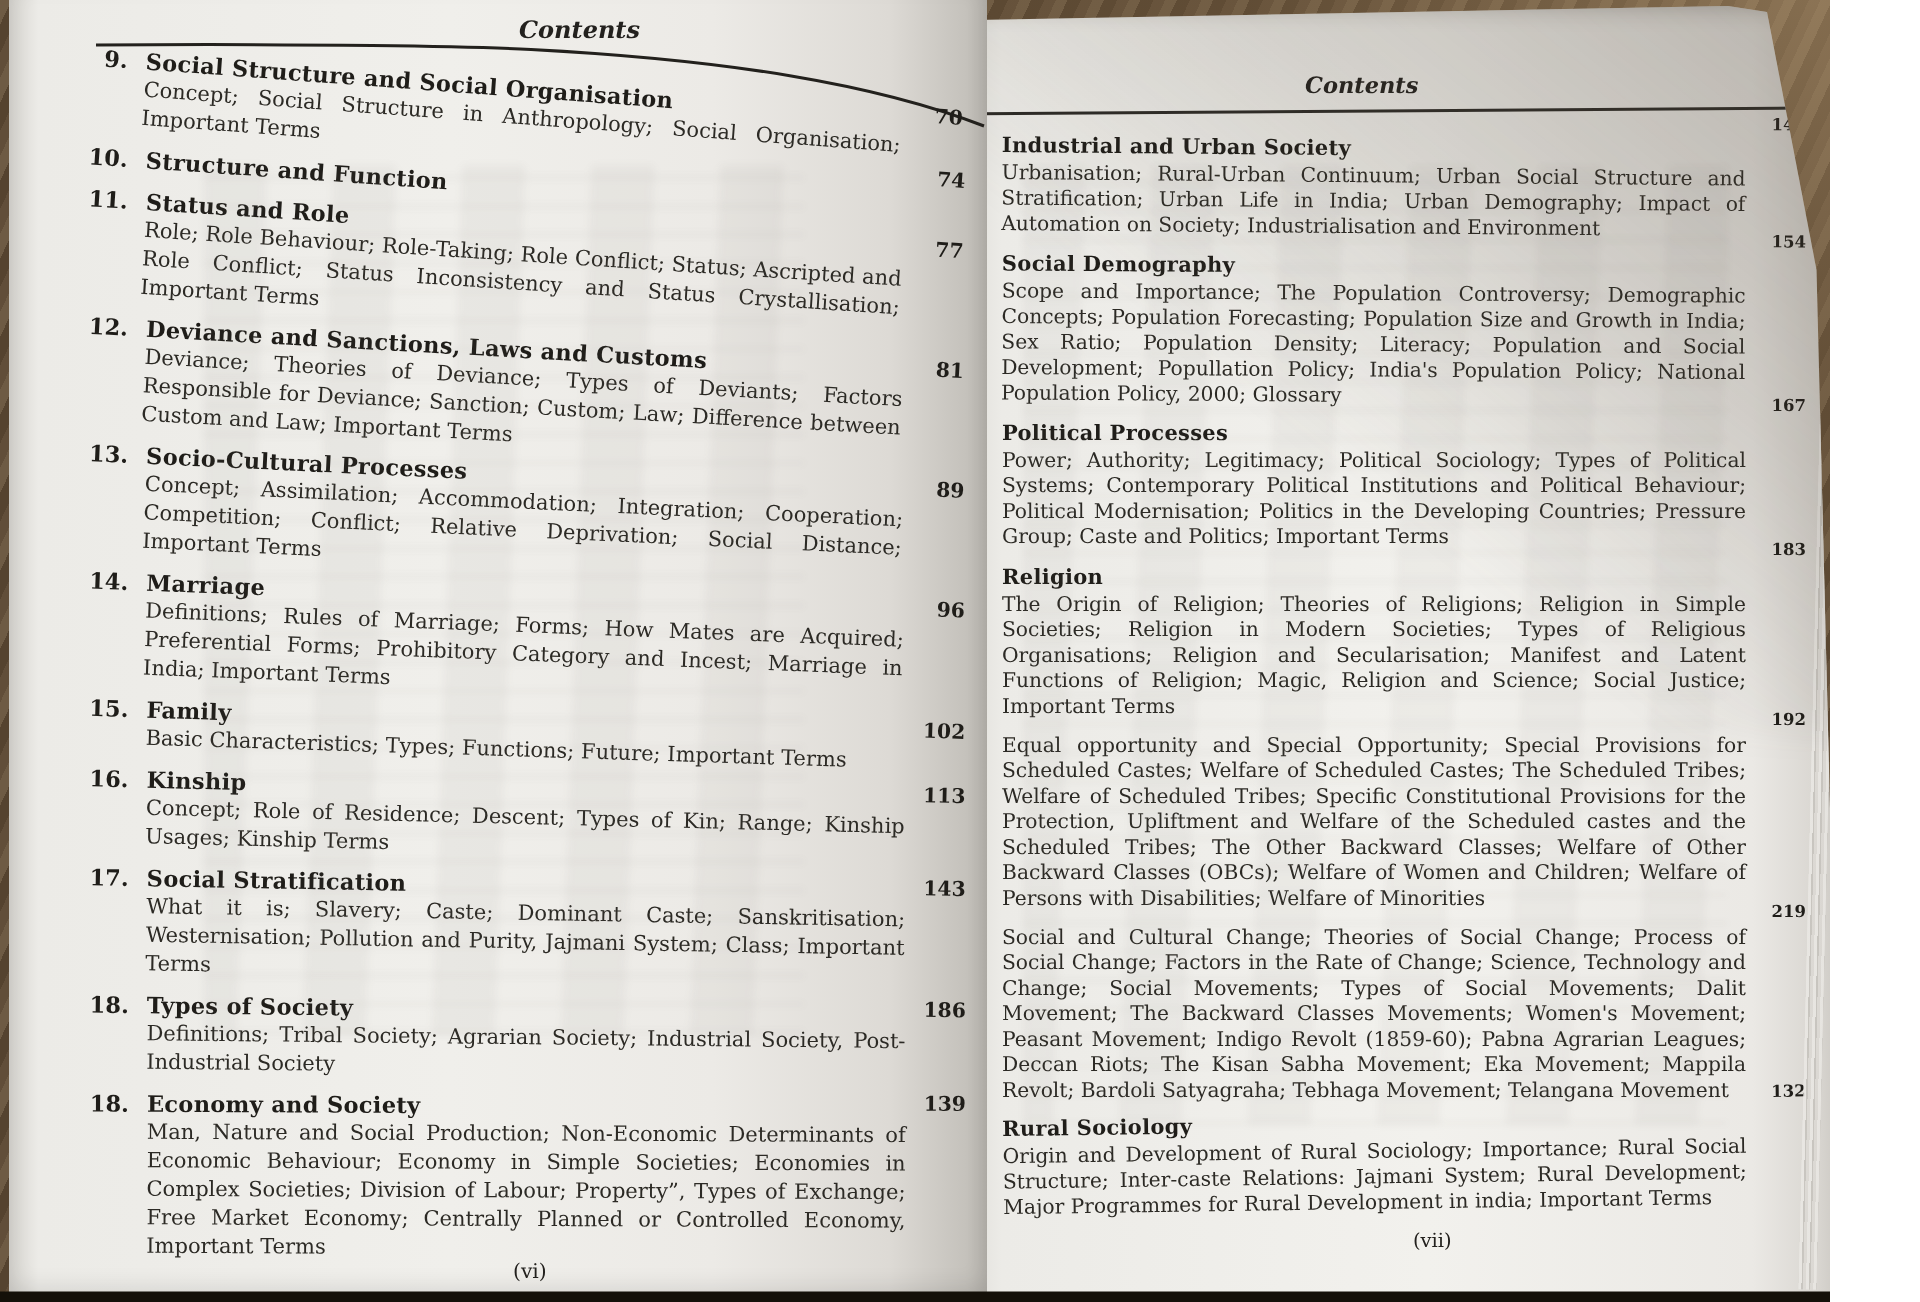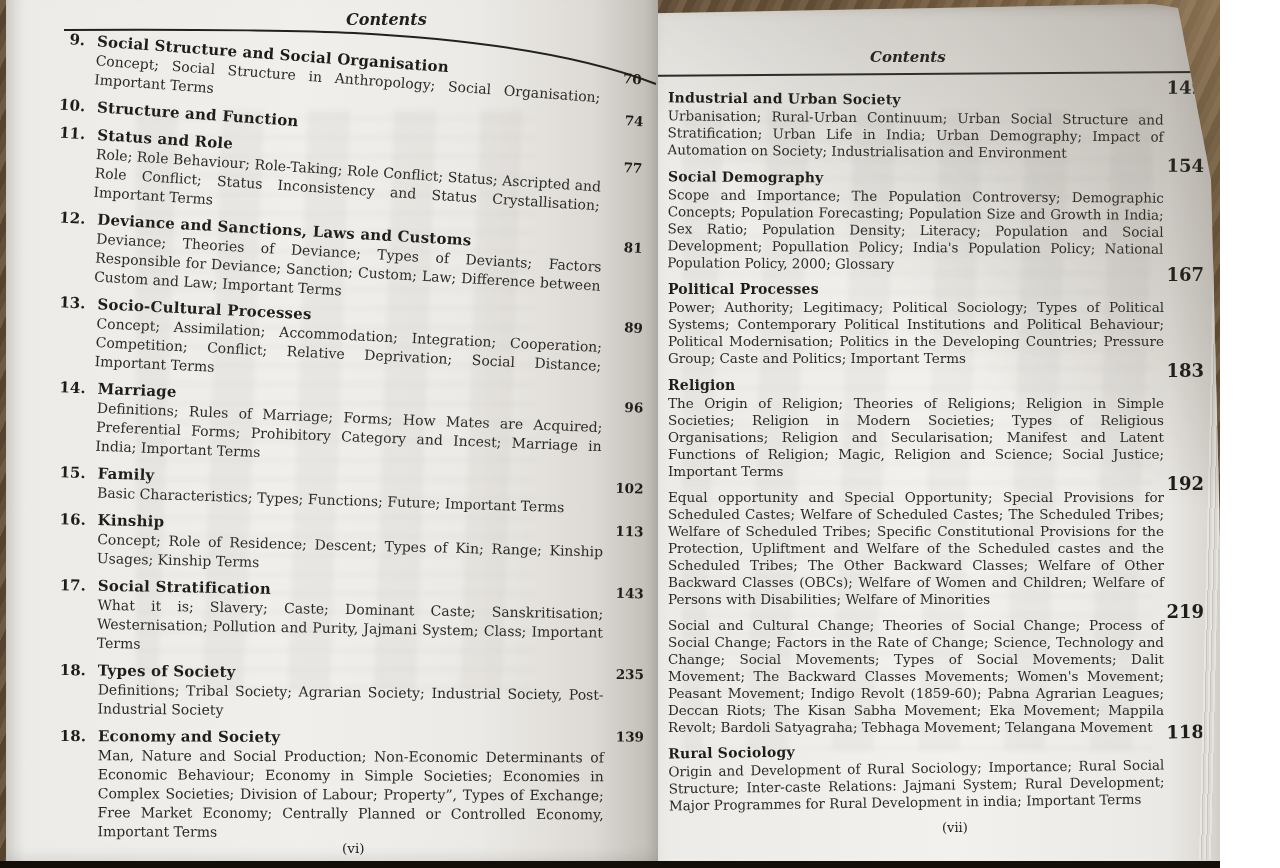--- a/index.html
+++ b/index.html
@@ -48,21 +48,21 @@
   .title{font-weight:bold;color:#1f1d19;letter-spacing:.2px;}
   .toc-left  .title{font-size:15px;line-height:20px;}
   .toc-right .title{font-size:14px;line-height:19px;}
 
   .desc{text-align:justify;color:#2c2a25;}
   .toc-left  .desc{font-size:14px;line-height:19px;}
   .toc-right .desc{font-size:13.5px;line-height:17px;}
 
   .pagenum{flex:none;text-align:right;font-weight:bold;color:#1f1d19;}
   .toc-left  .pagenum{width:40px;font-size:13.5px;}
-  .toc-right .pagenum{width:40px;font-size:18px;margin-top:-16px;}
+  .toc-right .pagenum{width:40px;font-size:11px;margin-top:-16px;}
 
   
   .toc-left .toc-item{transform-origin:0 0;}
   .toc-left .toc-item:nth-child(1){transform:rotate(4.2deg);}
   .toc-left .toc-item:nth-child(2){transform:rotate(4.0deg);}
   .toc-left .toc-item:nth-child(2) .pagenum{margin-top:-22px;}
   .toc-left .toc-item:nth-child(3){transform:rotate(3.7deg);}
   .toc-left .toc-item:nth-child(4){transform:rotate(3.2deg);}
   .toc-left .toc-item:nth-child(5){transform:rotate(2.7deg);}
   .toc-left .toc-item:nth-child(6){transform:rotate(2.2deg);}
@@ -182,21 +182,21 @@
       <div class="desc">What it is; Slavery; Caste; Dominant Caste; Sanskritisation; Westernisation; Pollution and Purity, Jajmani System; Class; Important Terms</div>
     </div>
     <div class="pagenum">143</div>
   </div>
         <div class="toc-item">
     <div class="num">18.</div>
     <div class="body">
       <div class="title">Types of Society</div>
       <div class="desc">Definitions; Tribal Society; Agrarian Society; Industrial Society, Post-Industrial Society</div>
     </div>
-    <div class="pagenum">235</div>
+    <div class="pagenum">186</div>
   </div>
         <div class="toc-item">
     <div class="num">18.</div>
     <div class="body">
       <div class="title">Economy and Society</div>
       <div class="desc">Man, Nature and Social Production; Non-Economic Determinants of Economic Behaviour; Economy in Simple Societies; Economies in Complex Societies; Division of Labour; Property”, Types of Exchange; Free Market Economy; Centrally Planned or Controlled Economy, Important Terms</div>
     </div>
     <div class="pagenum">139</div>
   </div>
       </div>
@@ -253,21 +253,21 @@
       <div class="desc">Social and Cultural Change; Theories of Social Change; Process of Social Change; Factors in the Rate of Change; Science, Technology and Change; Social Movements; Types of Social Movements; Dalit Movement; The Backward Classes Movements; Women's Movement; Peasant Movement; Indigo Revolt (1859-60); Pabna Agrarian Leagues; Deccan Riots; The Kisan Sabha Movement; Eka Movement; Mappila Revolt; Bardoli Satyagraha; Tebhaga Movement; Telangana Movement</div>
     </div>
     <div class="pagenum">219</div>
   </div>
         <div class="toc-item">
     <div class="num">23.</div>
     <div class="body">
       <div class="title">Rural Sociology</div>
       <div class="desc">Origin and Development of Rural Sociology; Importance; Rural Social Structure; Inter-caste Relations: Jajmani System; Rural Development; Major Programmes for Rural Development in india; Important Terms</div>
     </div>
-    <div class="pagenum">118</div>
+    <div class="pagenum">132</div>
   </div>
       </div>
     <div class="bleed bleed-right"></div>
     <div class="footer f-right">(vii)</div>
     <div class="edge-stack"></div>
     <div class="hand-shadow"></div>
   </div>
 </div>
 
 </body></html>

